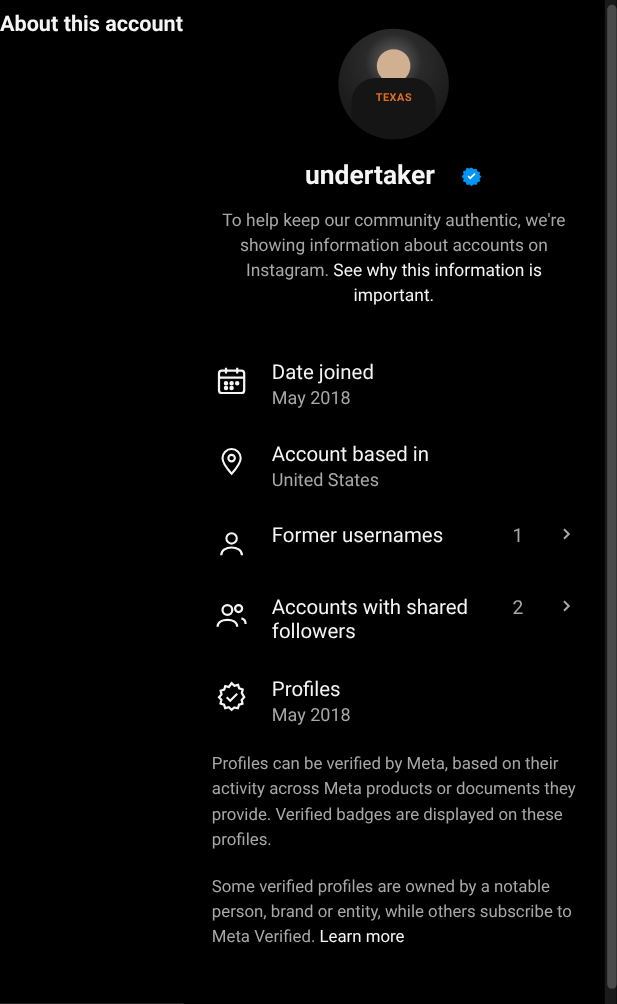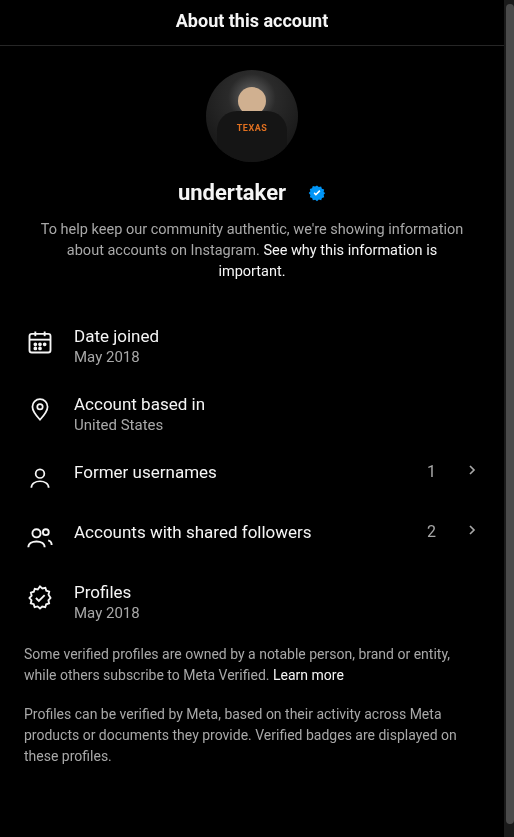--- a/index.html
+++ b/index.html
@@ -27,21 +27,21 @@
       width: 8px;
       height: 820px;
       background: #4a4a4a;
       border-radius: 4px;
     }
     .modal {
       background: #000;
       width: 504px;
       height: 100%;
       display: flex;
-      flex-direction: column;
+      flex-direction: row;
     }
     .header {
       text-align: center;
       padding: 10px 0 14px;
       border-bottom: 1px solid #262626;
     }
     .header-title {
       font-size: 18px;
       font-weight: 700;
       color: #f5f5f5;
@@ -296,24 +296,24 @@
         </div>
         <div class="info-content">
           <div class="info-label">Profiles</div>
           <div class="info-value">May 2018</div>
         </div>
       </div>
 
     </div>
 
     <div class="footer-text">
+      <p class="footer-para">Profiles can be verified by Meta, based on their activity across Meta products or documents they provide. Verified badges are displayed on these profiles.</p>
       <p class="footer-para">
         <span>Some verified profiles are owned by a notable person, brand or entity, while others subscribe to Meta Verified. </span><span class="footer-link">Learn more</span>
       </p>
-      <p class="footer-para">Profiles can be verified by Meta, based on their activity across Meta products or documents they provide. Verified badges are displayed on these profiles.</p>
     </div>
 
   </div>
 </div>
 
 <div class="scrollbar-track">
   <div class="scrollbar-thumb"></div>
 </div>
 
 </body></html>

